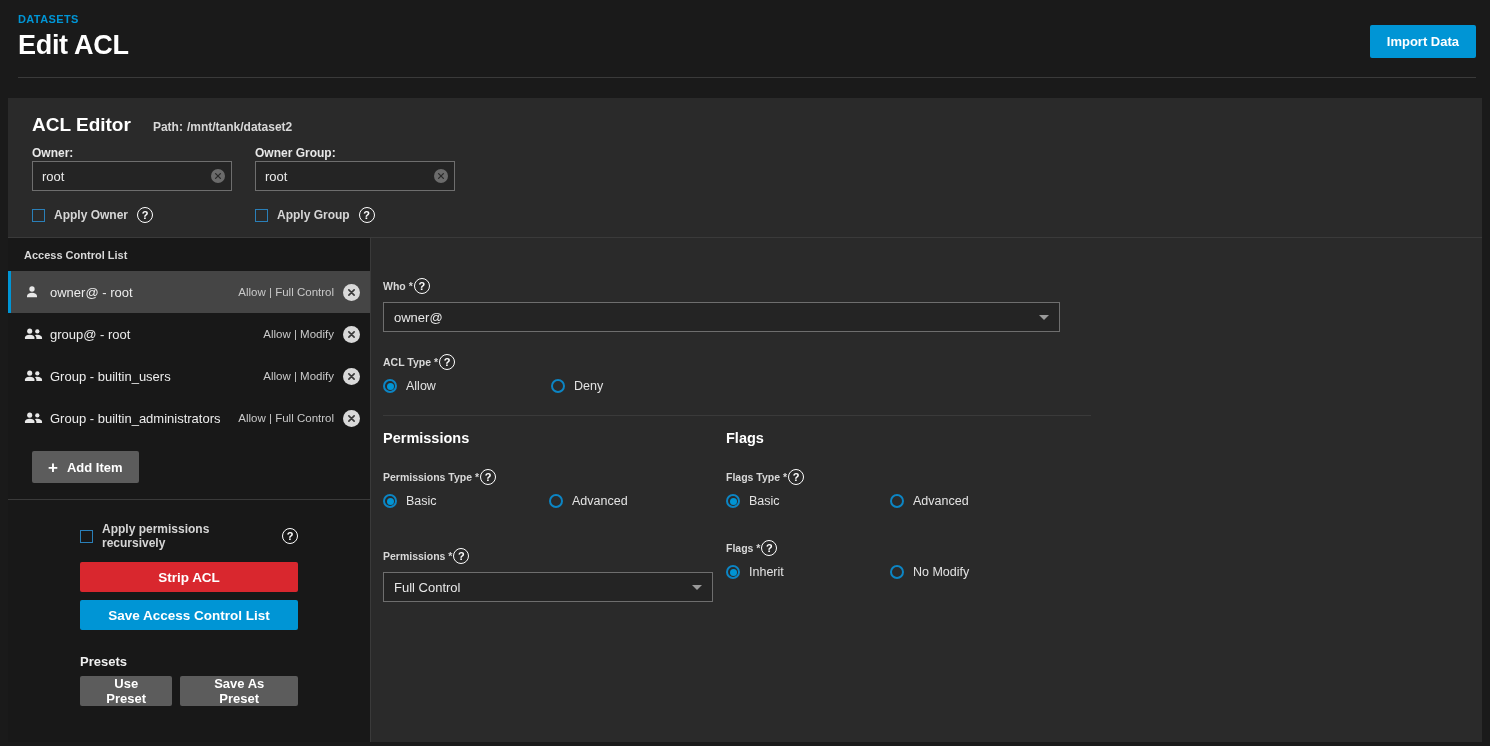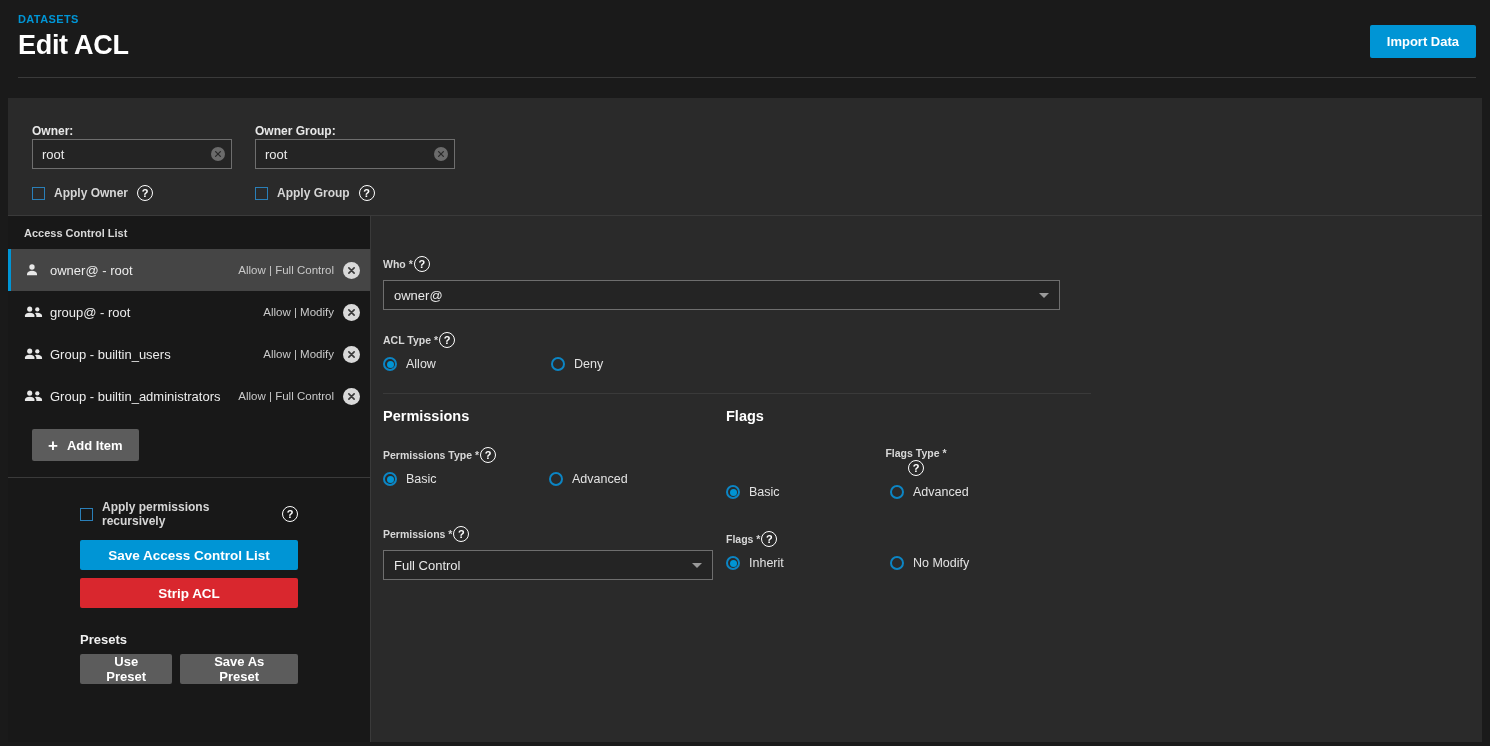--- a/index.html
+++ b/index.html
@@ -186,20 +186,26 @@
 <div class="page-header">
   <div class="breadcrumb">DATASETS</div>
   <div class="page-title">Edit ACL</div>
   <button class="import-btn">Import Data</button>
   <div class="header-rule"></div>
 </div>
 
 <div class="card">
 
   <div class="acl-top">
+    <div class="acl-top-titlerow">
+      <div class="acl-editor-title">ACL Editor</div>
+      <div class="path-row">
+        <span>Path:</span><span class="path-val">/mnt/tank/dataset2</span>
+      </div>
+    </div>
 
     <div class="owner-grid">
 
       <div class="owner-col">
         <div class="field-label">Owner:</div>
         <div class="text-input">
           <span>root</span>
           <span class="clear-icon">
             <svg width="10" height="10" viewBox="0 0 10 10">
               <path d="M2.6 2.6 L7.4 7.4 M7.4 2.6 L2.6 7.4" stroke="#2a2a2a" stroke-width="1.3" stroke-linecap="round"></path>
@@ -319,22 +325,22 @@
       </div>
 
       <div class="left-divider"></div>
 
       <div class="left-actions">
         <div class="recursive-row">
           <span class="checkbox"></span>
           <span class="check-label">Apply permissions recursively</span>
           <span class="help-icon">?</span>
         </div>
+        <button class="big-btn btn-strip">Strip ACL</button>
         <button class="big-btn btn-save">Save Access Control List</button>
-        <button class="big-btn btn-strip">Strip ACL</button>
         <div class="presets-block">
           <div class="presets-title">Presets</div>
           <div class="presets-row">
             <button class="preset-btn">Use Preset</button>
             <button class="preset-btn">Save As Preset</button>
           </div>
         </div>
       </div>
     </div>
 
@@ -392,21 +398,21 @@
           </div>
           <div class="select-box" style="width:330px;margin-top:8px;">
             <span>Full Control</span>
             <span class="caret"></span>
           </div>
         </div>
 
         <div class="flags-col">
           <div class="section-title">Flags</div>
 
-          <div class="sub-label-row" style="margin-top:23px;flex-direction:column;">
+          <div class="sub-label-row" style="margin-top:23px;">
             <span class="sub-label">Flags Type *</span>
             <span class="help-icon">?</span>
           </div>
           <div class="radio-row">
             <label class="radio-opt" style="width:164px;">
               <span class="radio on"></span>
               <span class="radio-label">Basic</span>
             </label>
             <label class="radio-opt">
               <span class="radio"></span>

